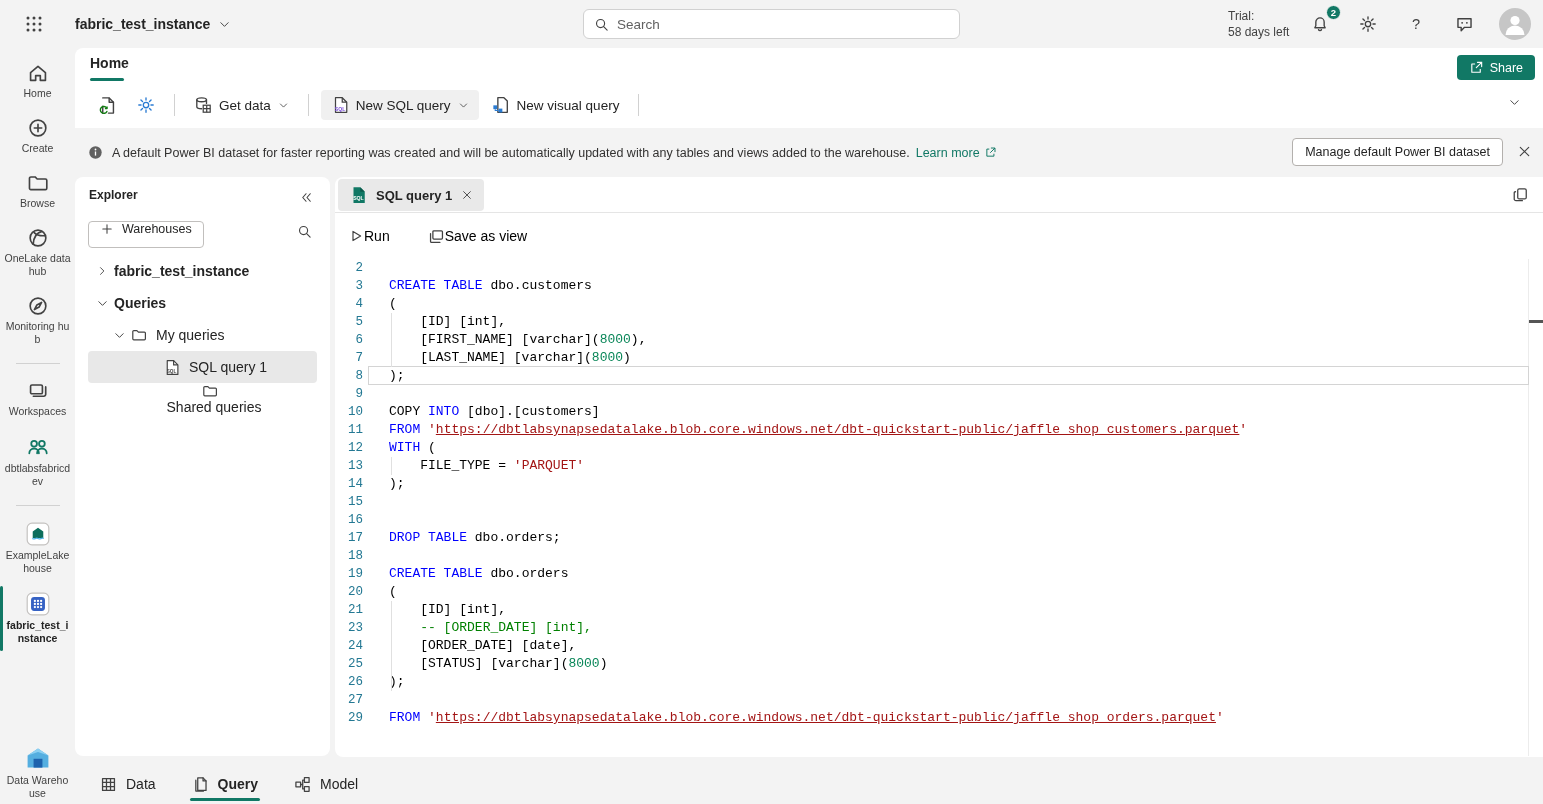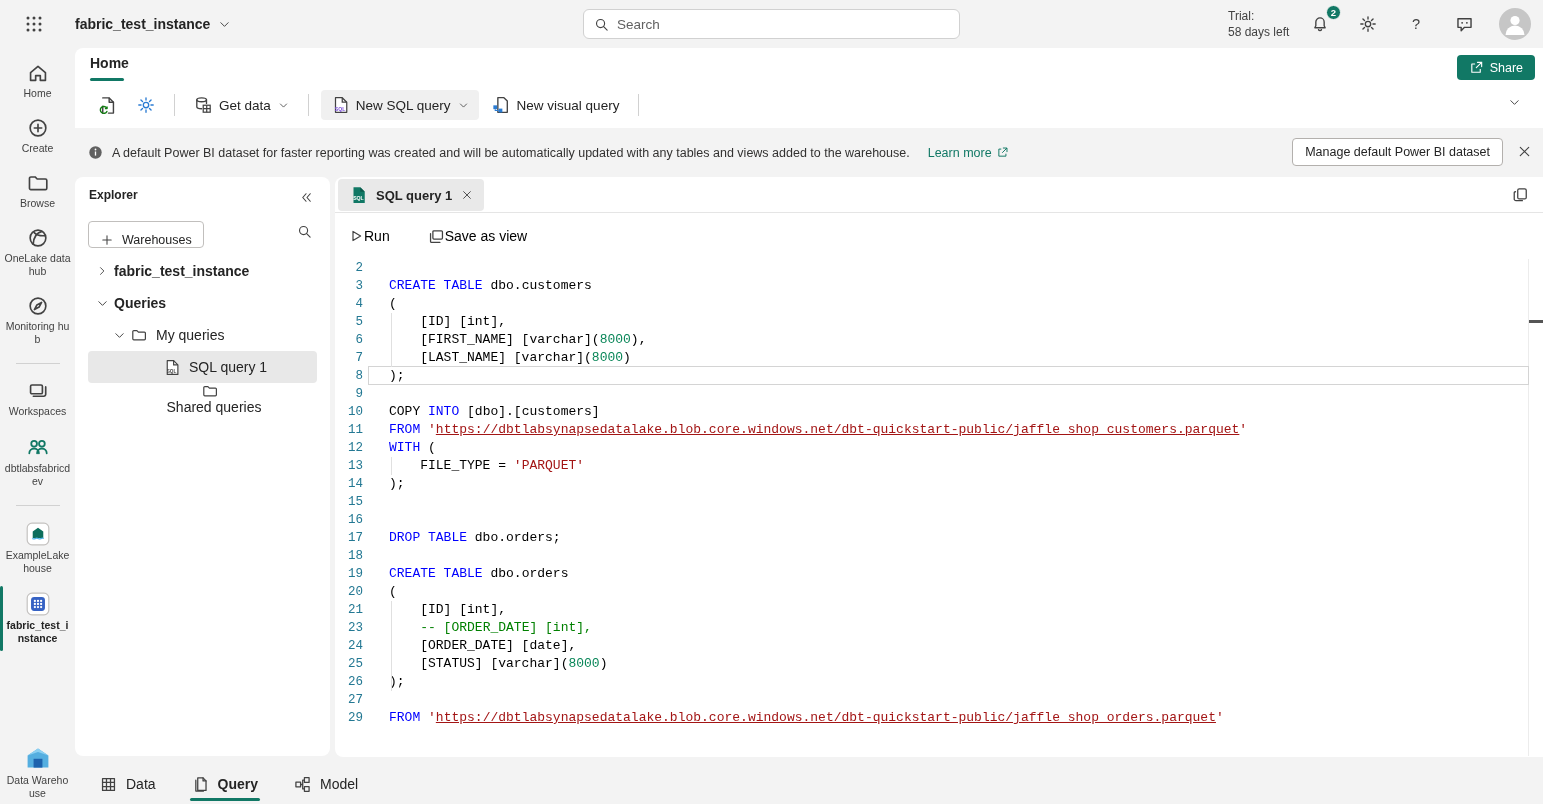--- a/index.html
+++ b/index.html
@@ -53,31 +53,31 @@
   .tool-btn { display:flex; align-items:center; gap:7px; height:30px; padding:0 7px; border-radius:4px; cursor:pointer;
     font-size:13.5px; color:#242424; background:transparent; border:none; font-family:"Liberation Sans",sans-serif; }
   .tool-btn.pill { background:#f0f0f0; padding:0 10px; }
   .tool-sep { width:1px; height:22px; background:#d1d1d1; margin:0 6px; }
   .ribbon-chev { position:absolute; right:22px; top:48px; cursor:pointer; }
 
   
   .banner { position:absolute; left:0; top:80px; width:1468px; height:49px; background:#f3f3f3;
     display:flex; align-items:center; padding-left:13px; }
   .banner-text { font-size:12.5px; color:#323130; margin-left:9px; }
-  .banner-link { font-size:12.5px; color:#117865; margin-left:18px; text-decoration:none; display:inline-flex; align-items:center; gap:4px; cursor:pointer; }
+  .banner-link { font-size:12.5px; color:#117865; margin-left:6px; text-decoration:none; display:inline-flex; align-items:center; gap:4px; cursor:pointer; }
   .manage-btn { position:absolute; right:40px; top:10px; height:28px; padding:0 12px; background:#fff;
     border:1px solid #b3b0ad; border-radius:4px; font-size:12.5px; color:#242424; font-family:"Liberation Sans",sans-serif; cursor:pointer;text-align:center; }
   .banner-close { position:absolute; right:11px; top:16px; cursor:pointer; }
 
   
   .explorer-card { position:absolute; left:0; top:129px; width:255px; height:579px; background:#fff; border-radius:8px; }
   .explorer-title { position:absolute; left:14px; top:11px; font-size:12px; font-weight:700; color:#242424; }
   .collapse-btn { position:absolute; right:16px; top:13px; cursor:pointer; }
   .warehouses-btn { position:absolute; left:13px; top:44px; height:27px; border:1px solid #c1bfbd; border-radius:4px;
-    background:#fff; display:flex; align-items:flex-end; gap:8px; padding:0 11px; font-size:12.5px; color:#242424;
+    background:#fff; display:flex; align-items:flex-start; gap:8px; padding:0 11px; font-size:12.5px; color:#242424;
     font-family:"Liberation Sans",sans-serif; cursor:pointer; }
   .explorer-search { position:absolute; right:18px; top:47px; cursor:pointer; }
   .tree { position:absolute; left:0; top:78px; width:255px; }
   .tree-row { height:32px; display:flex; align-items:center; margin:0 13px; border-radius:4px; cursor:pointer; }
   .tree-row.selected { background:#e8e8e8; }
   .tree-row .tchev { width:16px; display:flex; justify-content:center; margin-right:4px; }
   .tree-row .tlabel { font-size:14px; color:#242424; white-space:nowrap; }
   .tree-row.bold .tlabel { font-weight:600; }
   .tree-row .ticon { margin-right:9px; }
 

